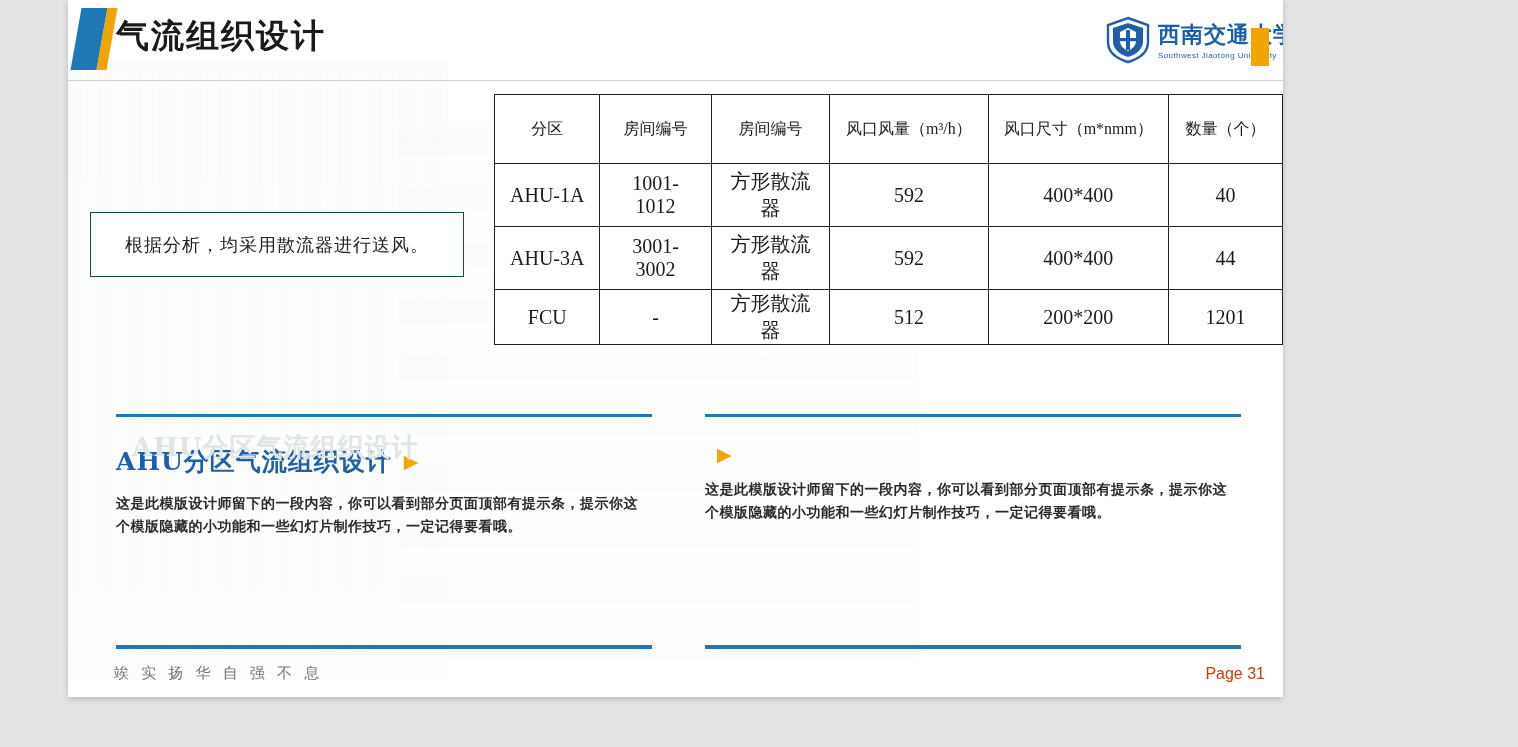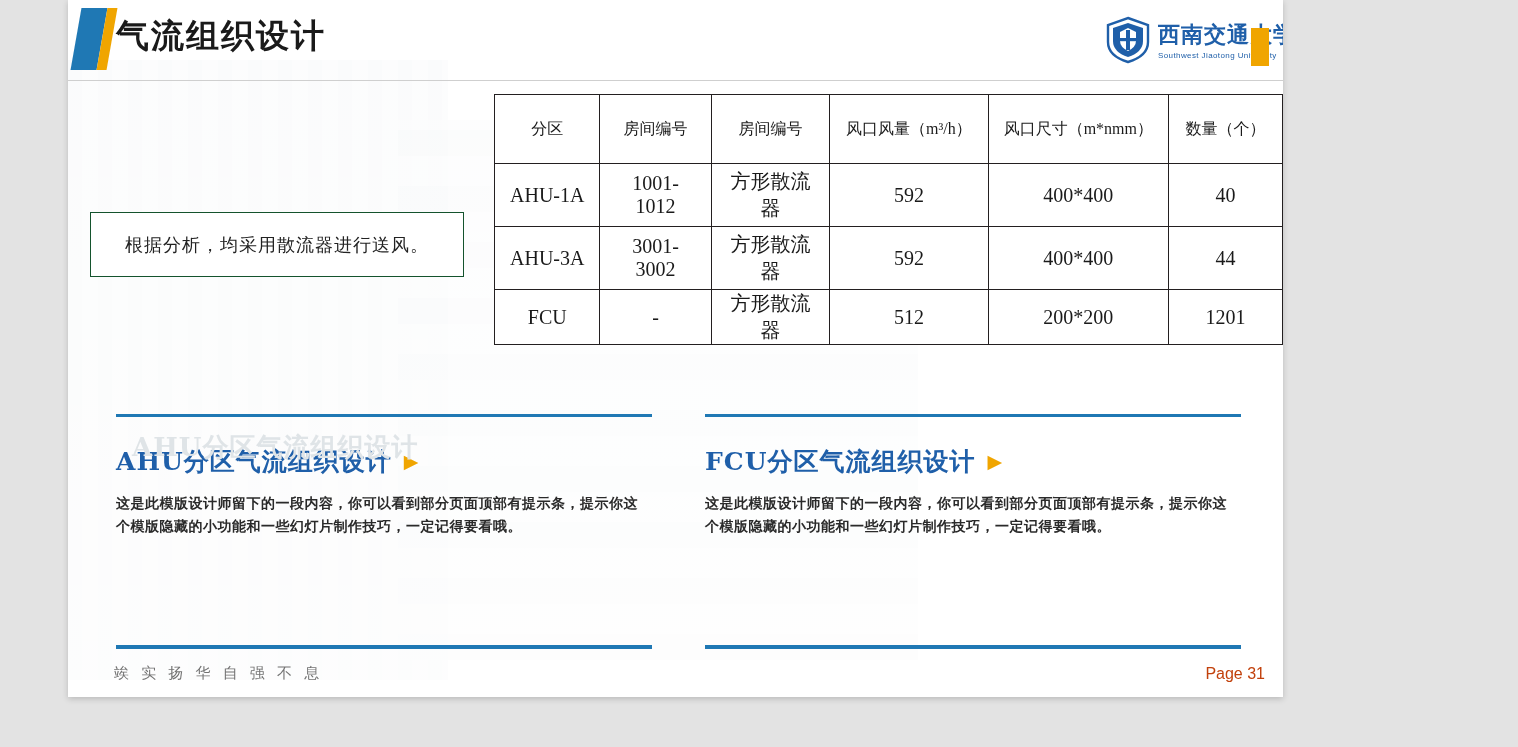--- a/index.html
+++ b/index.html
@@ -349,21 +349,20 @@
       <span class="panel-title">AHU分区气流组织设计</span>
       <span class="panel-arrow">▶</span>
     </div>
     <div class="panel-body">这是此模版设计师留下的一段内容，你可以看到部分页面顶部有提示条，提示你这个模版隐藏的小功能和一些幻灯片制作技巧，一定记得要看哦。</div>
     <div class="panel-rule-bottom"></div>
   </div>
 
   <div class="panel" id="panel-right">
     <div class="panel-rule-top"></div>
     <div class="panel-head">
-      <span class="panel-title">FCU分区气流组织设计</span>
       <span class="panel-arrow">▶</span>
     </div>
     <div class="panel-body">这是此模版设计师留下的一段内容，你可以看到部分页面顶部有提示条，提示你这个模版隐藏的小功能和一些幻灯片制作技巧，一定记得要看哦。</div>
     <div class="panel-rule-bottom"></div>
   </div>
 
   <div id="footer-motto">竢 实 扬 华   自 强 不 息</div>
   <div id="footer-page">Page 31</div>
 
 </div>

